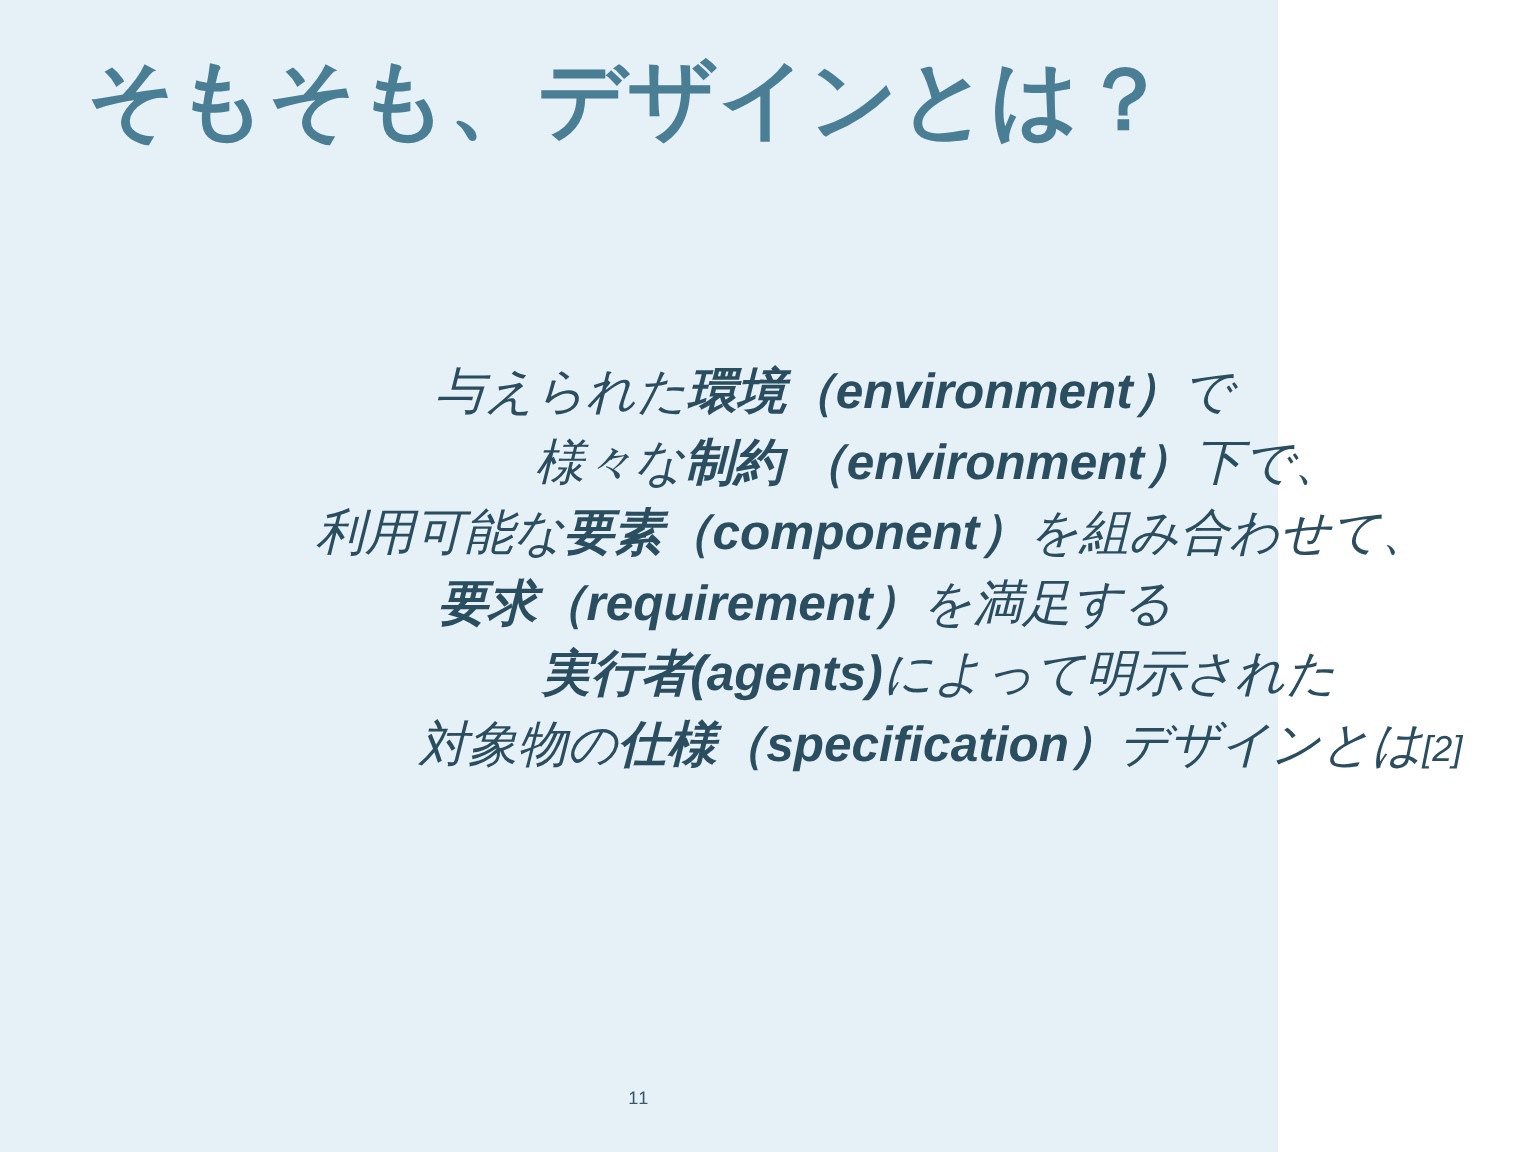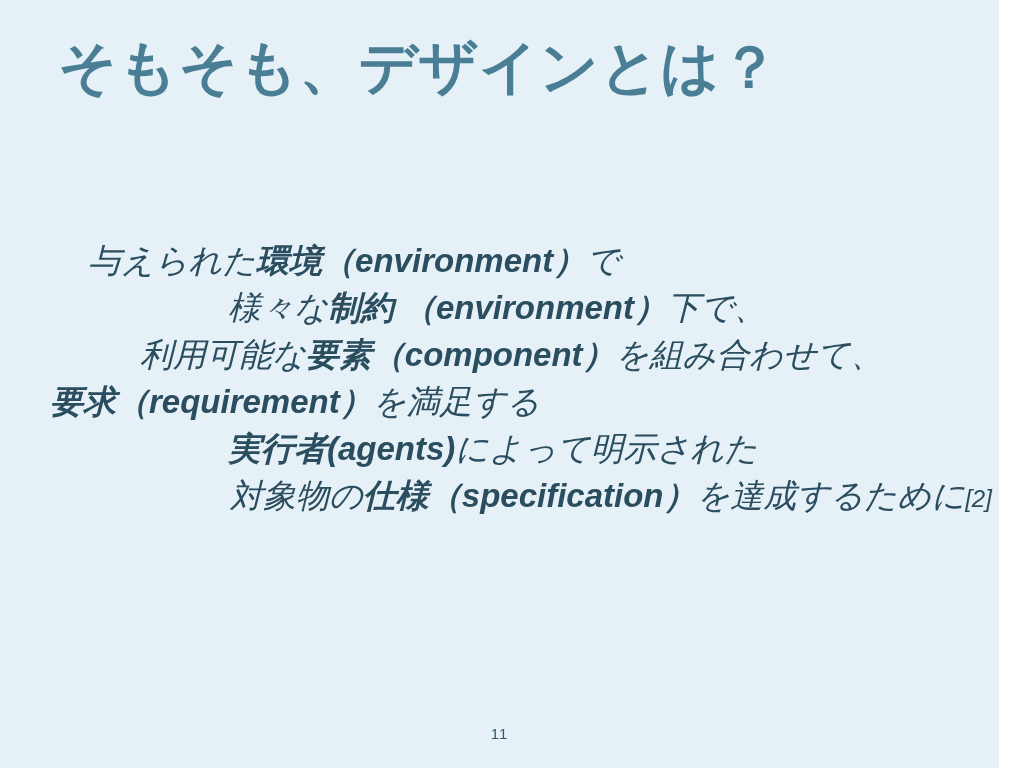--- a/index.html
+++ b/index.html
@@ -8,23 +8,24 @@
   }
   body {
     width: 1024px;
     height: 768px;
     background: #ffffff;
     font-family: "Liberation Sans", "DejaVu Sans", sans-serif;
     overflow: hidden;
   }
   .slide {
     position: relative;
-    width: 999px;
+    width: 852px;
     height: 768px;
     background: #E5F0F7;
+    text-align: center;
   }
   .slide-title {
     position: absolute;
     left: 58px;
     top: 34px;
     margin: 0;
     font-size: 58px;
     font-weight: 700;
     letter-spacing: 1px;
     color: #4A7E94;
@@ -58,36 +59,36 @@
   .definition-body p:nth-child(7) { margin-left: 117px; }
   .citation-ref {
     font-size: 24px;
     font-weight: 400;
   }
   .page-number {
     position: absolute;
     left: 50%;
     top: 725px;
     transform: translateX(-50%);
-    font-size: 15px;
+    font-size: 12px;
     color: #35586B;
     letter-spacing: 1px;
   }
 </style>
 </head>
 <body>
 
 <div class="slide">
 
   <h1 class="slide-title">そもそも、デザインとは？</h1>
 
   <div class="definition-body">
     <p><span>与えられた</span><span class="kw">環境（environment）</span><span>で</span></p>
     <p><span>様々な</span><span class="kw">制約 （environment）</span><span>下で、</span></p>
     <p><span>利用可能な</span><span class="kw">要素（component）</span><span>を組み合わせて、</span></p>
     <p><span></span><span class="kw">要求（requirement）</span><span>を満足する</span></p>
     <p><span></span><span class="kw">実行者(agents)</span><span>によって明示された</span></p>
-    <p><span>対象物の</span><span class="kw">仕様（specification）</span><span>を達成するために</span><span class="citation-ref">[2]</span></p>
+    <p><span>対象物の</span><span class="kw">仕様（specification）</span><span>デザインとは</span><span class="citation-ref">[2]</span></p>
   </div>
 
   <div class="page-number">11</div>
 
 </div>
 
 </body></html>

